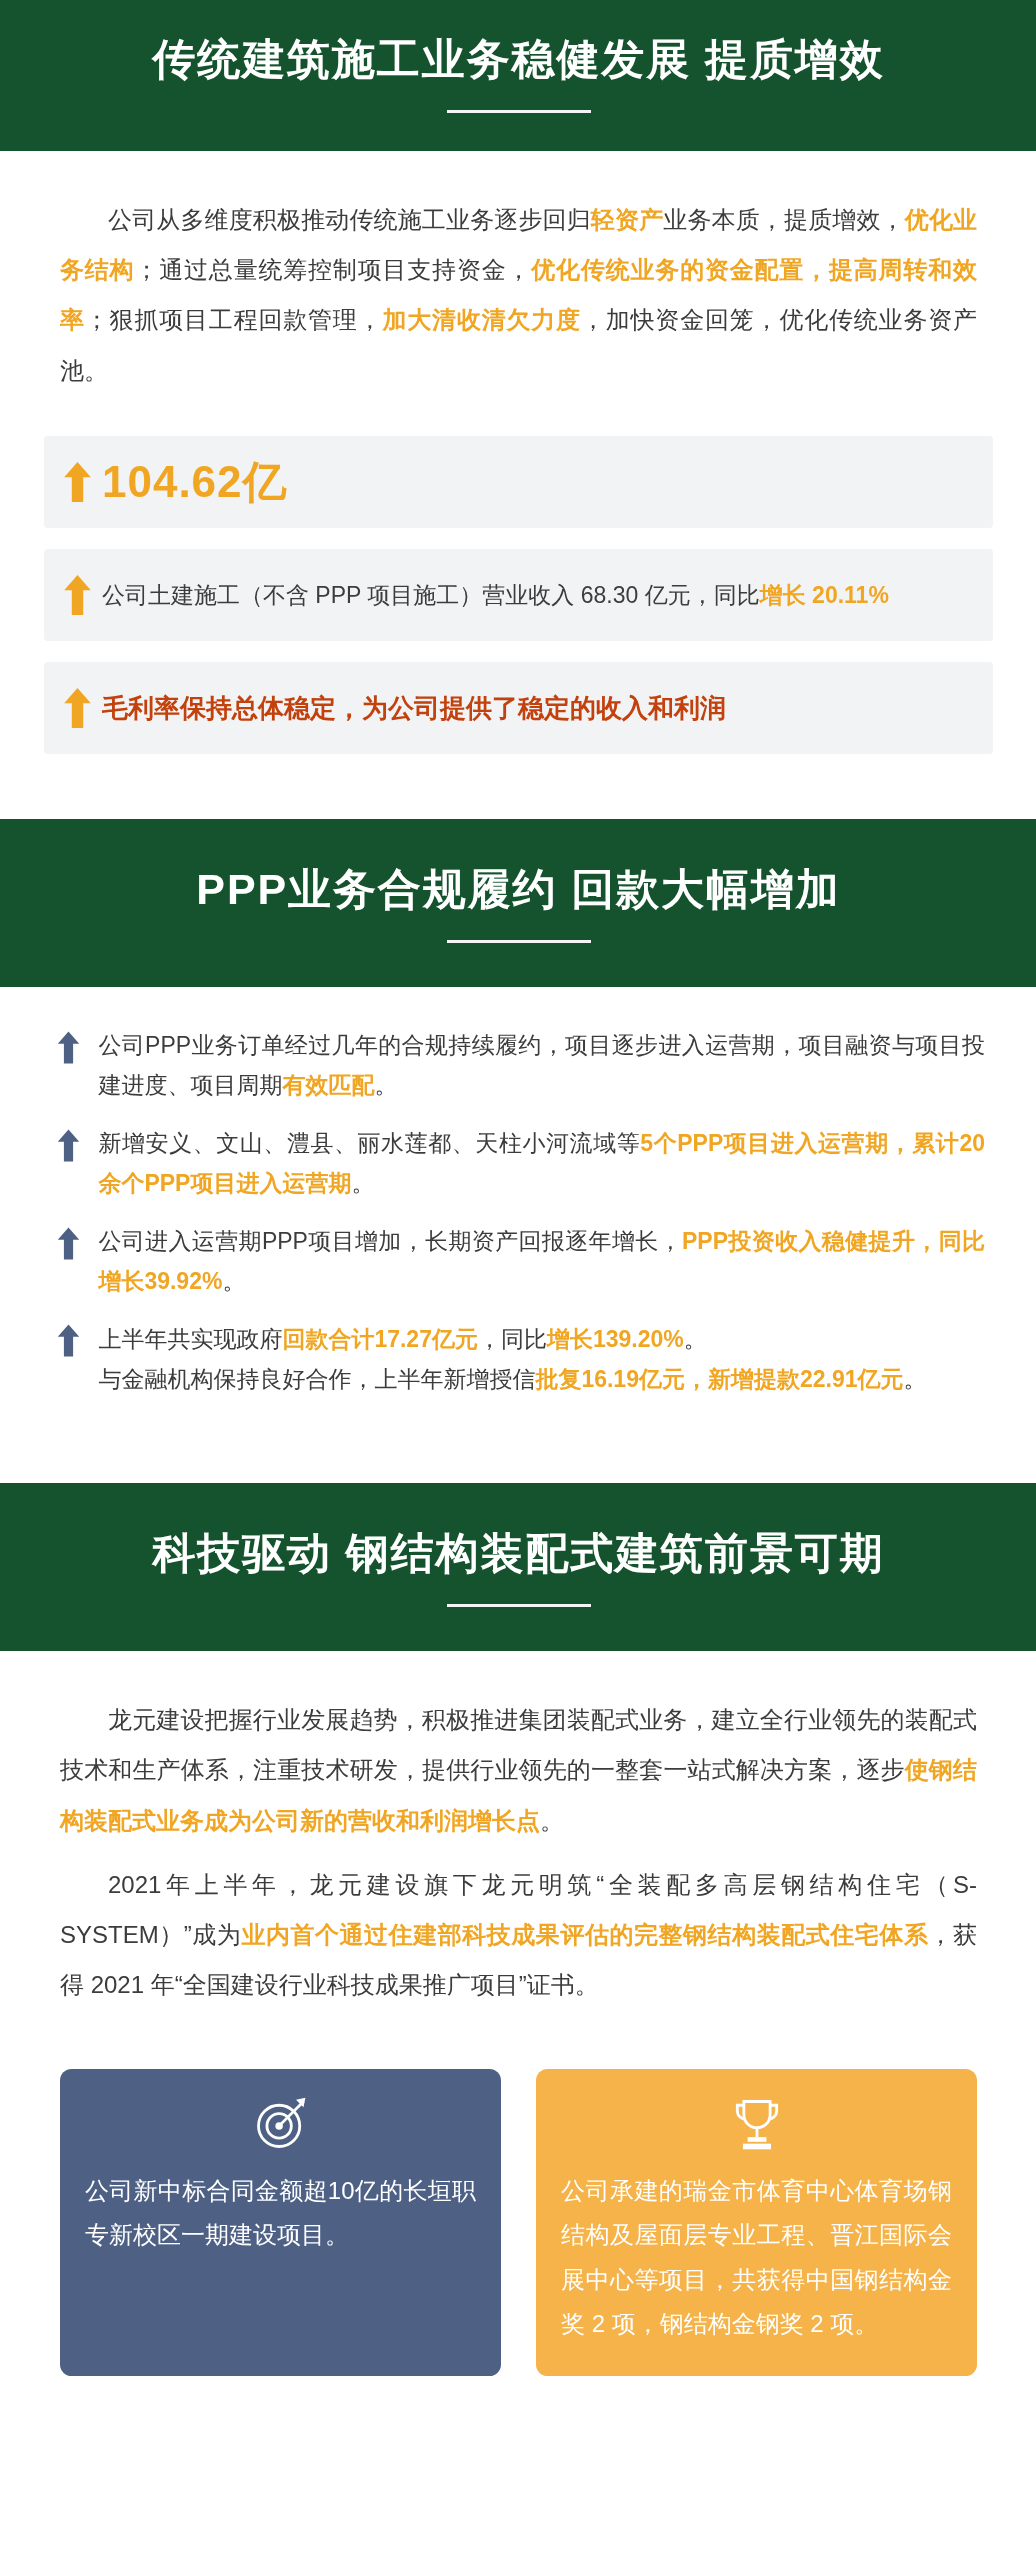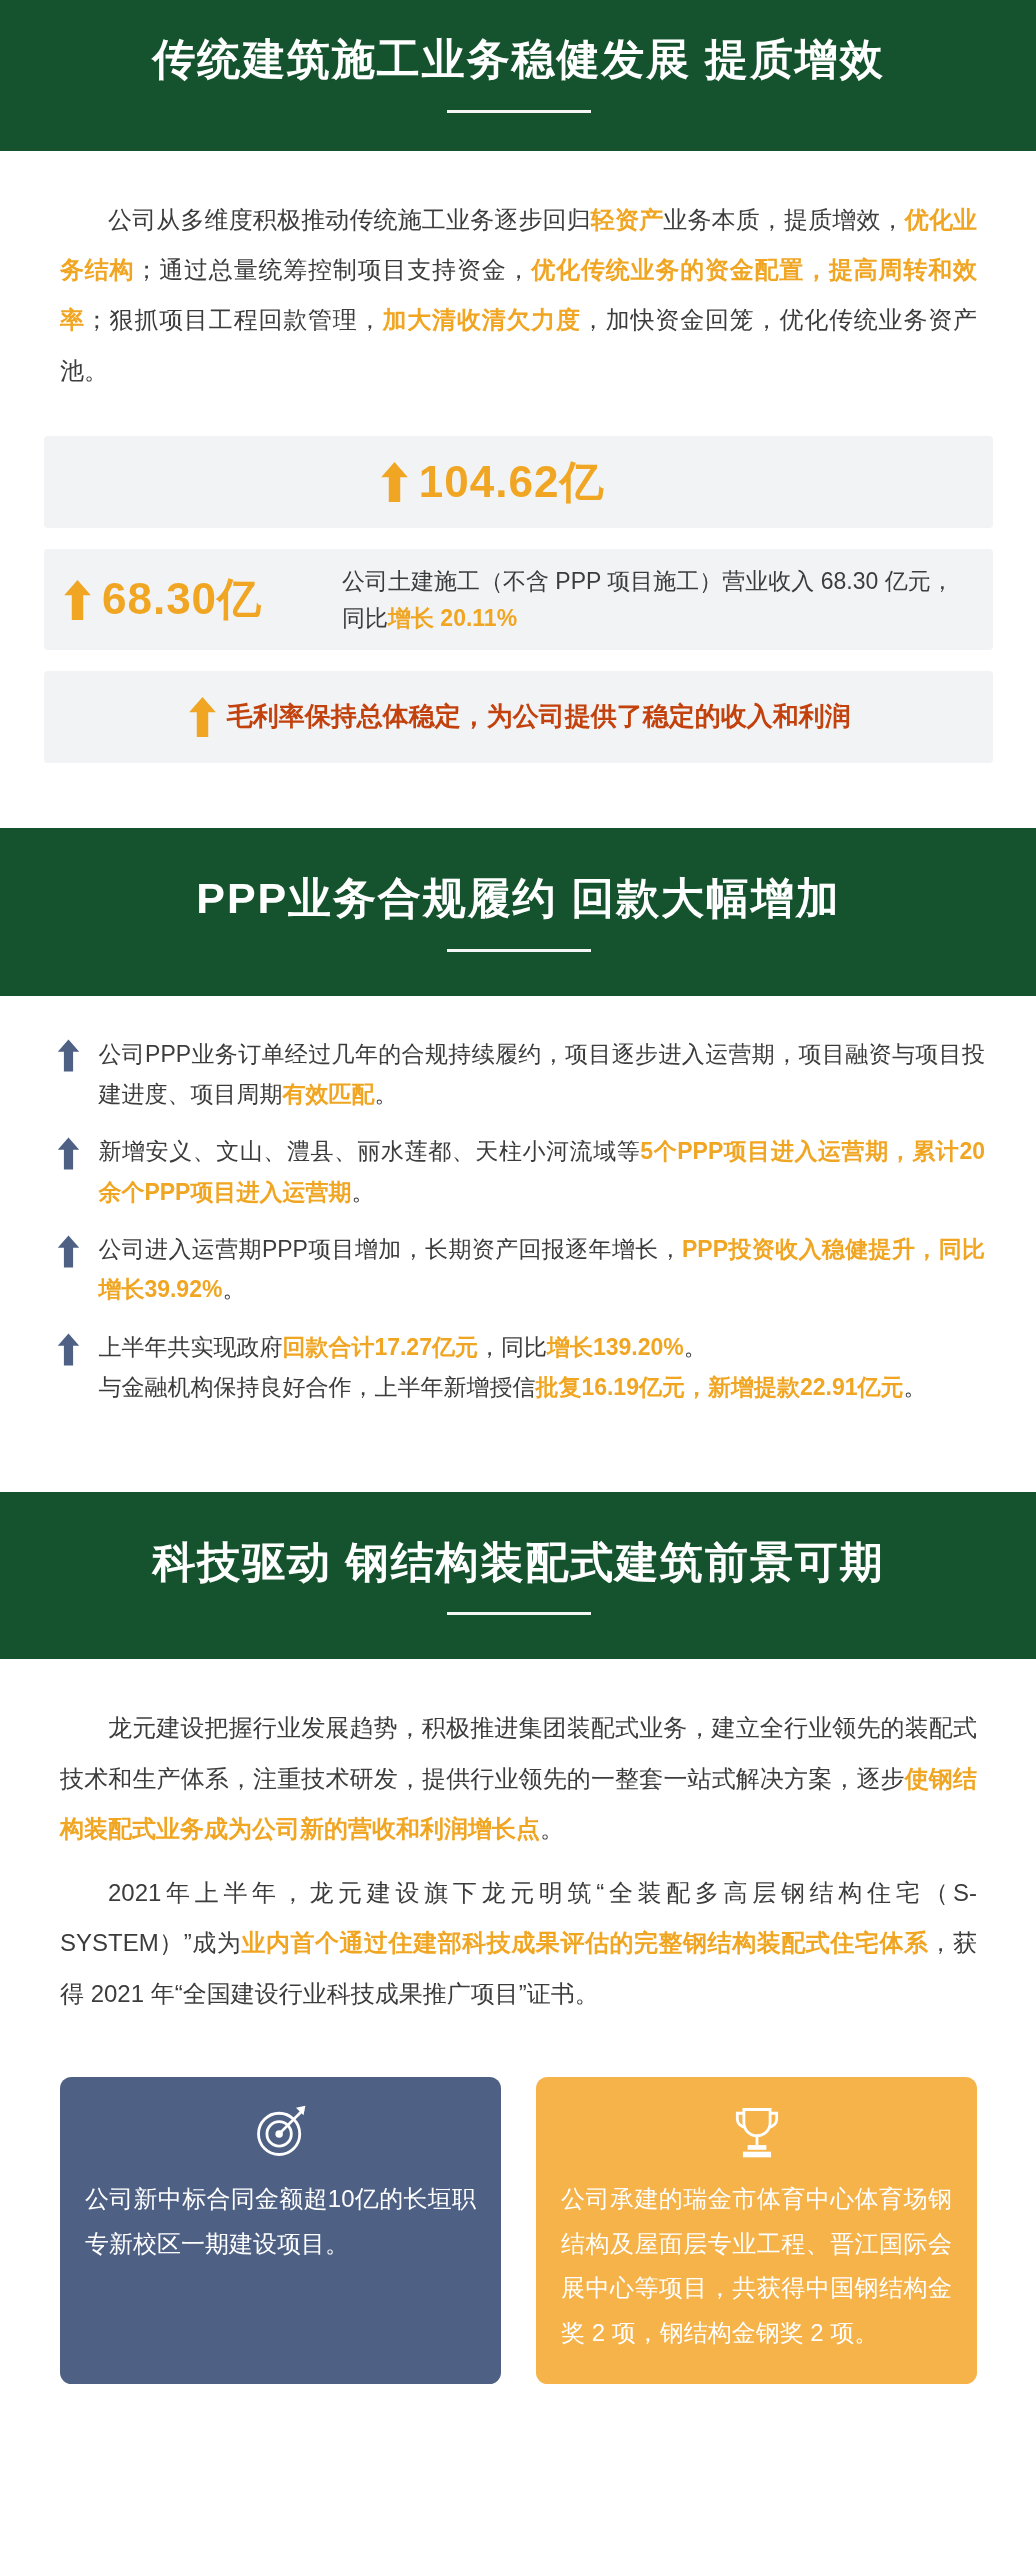--- a/index.html
+++ b/index.html
@@ -62,21 +62,20 @@
   
   .kpi-list { padding: 17.3px 44px 0 44px; }
   .kpi {
     display: flex;
     align-items: center;
     background: #f2f3f5;
     border-radius: 3.8px;
     margin-bottom: 21px;
     padding: 13.4px 17.3px;
     min-height: 92px;
-    justify-content: center;
   }
   .kpi.plain { background: #f2f3f5; }
   .arrow {
     flex: 0 0 auto;
     width: 33px;
     margin-right: 7.7px;
     display: flex;
     justify-content: center;
   }
   .arrow svg { display: block; }
@@ -175,21 +174,20 @@
       </span>
       <div class="kpi-num">104.62亿</div>
     </div>
 
     <div class="kpi">
       <span class="arrow">
         <svg width="29" height="40" viewBox="0 0 30 42" aria-hidden="true">
           <polygon points="15,0 29,16 21,16 21,42 9,42 9,16 1,16" fill="#f0a623"></polygon>
         </svg>
       </span>
-      <div class="kpi-num">68.30亿</div>
       <div class="kpi-text" id="s1-kpi1"><span>公司土建施工（不含 PPP 项目施工）营业收入 68.30 亿元，同比</span><span class="hl">增长 20.11%</span></div>
     </div>
 
     <div class="kpi plain">
       <span class="arrow">
         <svg width="29" height="40" viewBox="0 0 30 42" aria-hidden="true">
           <polygon points="15,0 29,16 21,16 21,42 9,42 9,16 1,16" fill="#f0a623"></polygon>
         </svg>
       </span>
       <div class="kpi-note">毛利率保持总体稳定，为公司提供了稳定的收入和利润</div>

